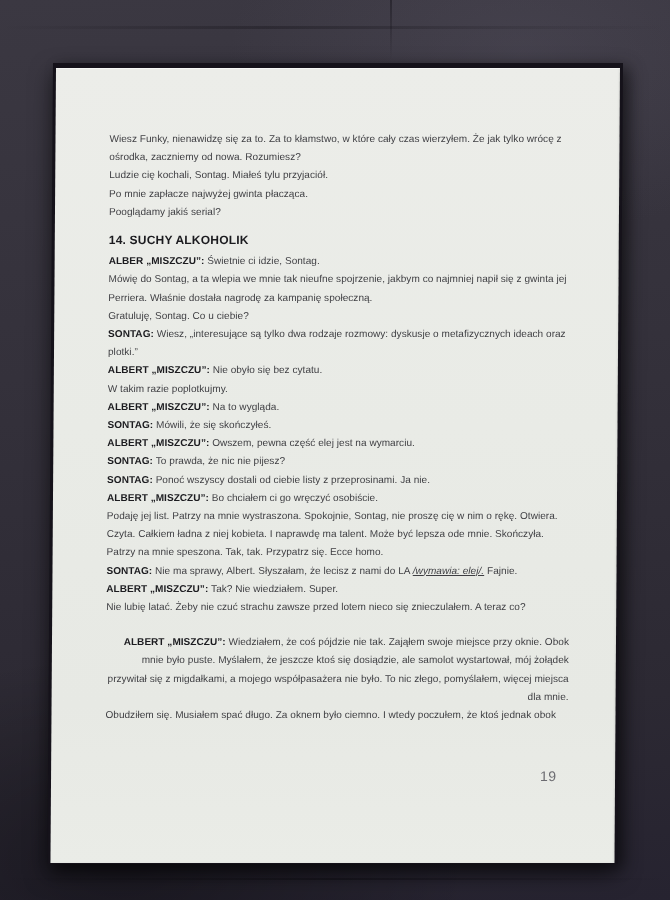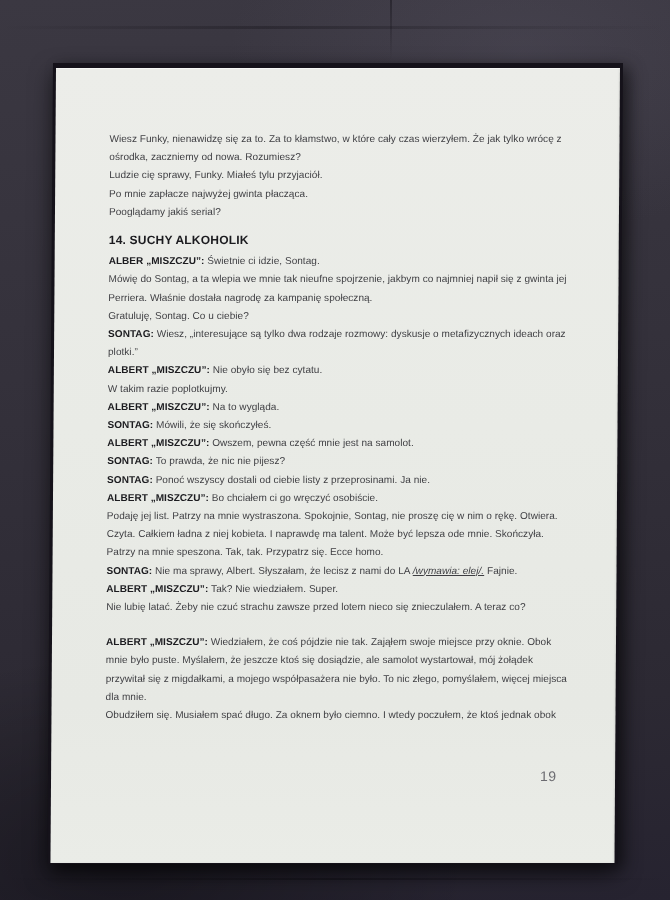--- a/index.html
+++ b/index.html
@@ -39,54 +39,54 @@
   .content{
     position:absolute;left:54px;top:62px;width:463px;
     font-size:10px;line-height:18.2px;color:#3e3e42;
     letter-spacing:.05px;
   }
   .content p{margin:0;}
   p.heading{
     font-size:12px;font-weight:bold;color:#1b1b1f;
     margin-top:10px;margin-bottom:3px;letter-spacing:.2px;
   }
-  p.spaced{margin-top:17px;}
+  p.spaced{margin-top:17px;text-align:right;}
   strong.speaker{color:#1b1b1f;font-weight:bold;}
   span.it{font-style:italic;text-decoration:underline;}
   .page-number{
     position:absolute;left:489px;top:700px;
     font-size:14px;color:#6b6b70;letter-spacing:.5px;
   }
 </style>
 </head>
 <body>
 
 <div class="backdrop"></div>
 <div class="wrinkle1"></div>
 <div class="wrinkle2"></div>
 <div class="wrinkle3"></div>
 
 <div class="page-under"></div>
 
 <div class="page">
   <div class="content">
       <p class="narration"><span>Wiesz Funky, nienawidzę się za to. Za to kłamstwo, w które cały czas wierzyłem. Że jak tylko wrócę z ośrodka, zaczniemy od nowa. Rozumiesz?</span></p>
-      <p class="narration"><span>Ludzie cię sprawy, Funky. Miałeś tylu przyjaciół.</span></p>
+      <p class="narration"><span>Ludzie cię kochali, Sontag. Miałeś tylu przyjaciół.</span></p>
       <p class="narration"><span>Po mnie zapłacze najwyżej gwinta płacząca.</span></p>
       <p class="narration"><span>Pooglądamy jakiś serial?</span></p>
       <p class="heading"><span>14. SUCHY ALKOHOLIK</span></p>
       <p class="dialogue"><strong class="speaker">ALBER „MISZCZU”: </strong><span>Świetnie ci idzie, Sontag.</span></p>
       <p class="narration"><span>Mówię do Sontag, a ta wlepia we mnie tak nieufne spojrzenie, jakbym co najmniej napił się z gwinta jej Perriera. Właśnie dostała nagrodę za kampanię społeczną.</span></p>
       <p class="narration"><span>Gratuluję, Sontag. Co u ciebie?</span></p>
       <p class="dialogue"><strong class="speaker">SONTAG: </strong><span>Wiesz, „interesujące są tylko dwa rodzaje rozmowy: dyskusje o metafizycznych ideach oraz plotki.”</span></p>
       <p class="dialogue"><strong class="speaker">ALBERT „MISZCZU”: </strong><span>Nie obyło się bez cytatu.</span></p>
       <p class="narration"><span>W takim razie poplotkujmy.</span></p>
       <p class="dialogue"><strong class="speaker">ALBERT „MISZCZU”: </strong><span>Na to wygląda.</span></p>
       <p class="dialogue"><strong class="speaker">SONTAG: </strong><span>Mówili, że się skończyłeś.</span></p>
-      <p class="dialogue"><strong class="speaker">ALBERT „MISZCZU”: </strong><span>Owszem, pewna część mnie jest na samolot.</span></p>
+      <p class="dialogue"><strong class="speaker">ALBERT „MISZCZU”: </strong><span>Owszem, pewna część elej jest na wymarciu.</span></p>
       <p class="dialogue"><strong class="speaker">SONTAG: </strong><span>To prawda, że nic nie pijesz?</span></p>
       <p class="dialogue"><strong class="speaker">SONTAG: </strong><span>Ponoć wszyscy dostali od ciebie listy z przeprosinami. Ja nie.</span></p>
       <p class="dialogue"><strong class="speaker">ALBERT „MISZCZU”: </strong><span>Bo chciałem ci go wręczyć osobiście.</span></p>
       <p class="narration"><span>Podaję jej list. Patrzy na mnie wystraszona. Spokojnie, Sontag, nie proszę cię w nim o rękę. Otwiera. Czyta. Całkiem ładna z niej kobieta. I naprawdę ma talent. Może być lepsza ode mnie. Skończyła. Patrzy na mnie speszona. Tak, tak. Przypatrz się. Ecce homo.</span></p>
       <p class="dialogue"><strong class="speaker">SONTAG: </strong><span>Nie ma sprawy, Albert. Słyszałam, że lecisz z nami do LA </span><span class="it">/wymawia: elej/.</span><span> Fajnie.</span></p>
       <p class="dialogue"><strong class="speaker">ALBERT „MISZCZU”: </strong><span>Tak? Nie wiedziałem. Super.</span></p>
       <p class="narration"><span>Nie lubię latać. Żeby nie czuć strachu zawsze przed lotem nieco się znieczulałem. A teraz co?</span></p>
       <p class="dialogue spaced"><strong class="speaker">ALBERT „MISZCZU”: </strong><span>Wiedziałem, że coś pójdzie nie tak. Zająłem swoje miejsce przy oknie. Obok mnie było puste. Myślałem, że jeszcze ktoś się dosiądzie, ale samolot wystartował, mój żołądek przywitał się z migdałkami, a mojego współpasażera nie było. To nic złego, pomyślałem, więcej miejsca dla mnie.</span></p>
       <p class="narration"><span>Obudziłem się. Musiałem spać długo. Za oknem było ciemno. I wtedy poczułem, że ktoś jednak obok</span></p>
     </div>

